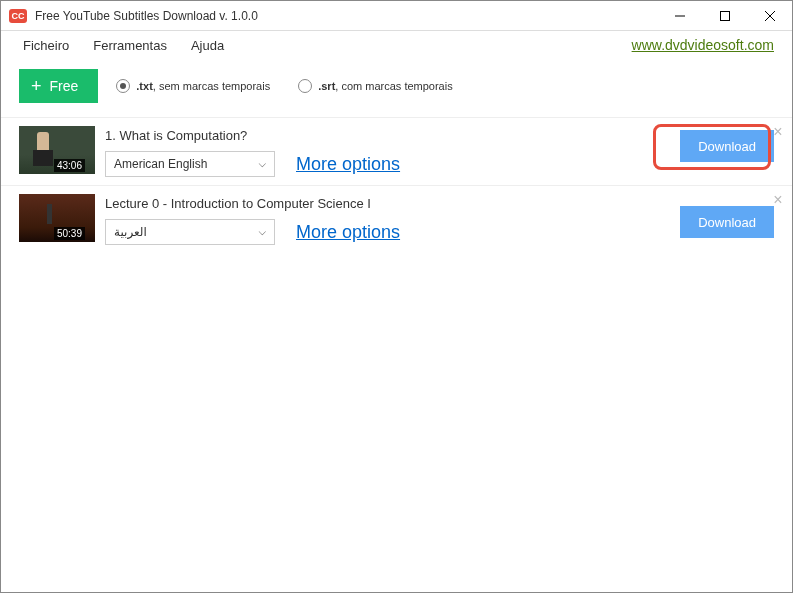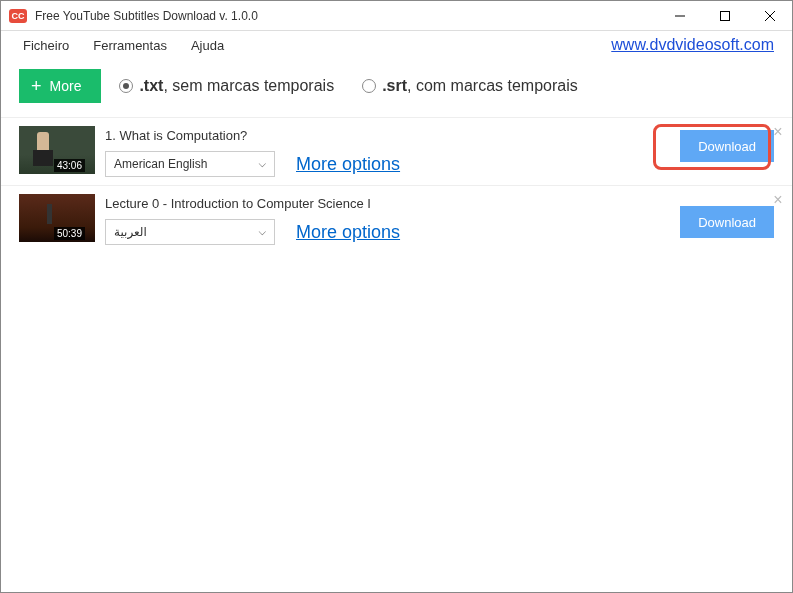--- a/index.html
+++ b/index.html
@@ -6,26 +6,26 @@
 body { font-family: "Segoe UI", Tahoma, sans-serif; font-size: 13px; color: #333; background: #fff; width: 793px; height: 593px; border: 1px solid #888; overflow: hidden; }
 .titlebar { display: flex; align-items: center; height: 30px; padding: 0 0 0 8px; border-bottom: 1px solid #ddd; }
 .app-icon { width: 18px; height: 14px; background: #e74c3c; border-radius: 3px; color: #fff; font-size: 9px; font-weight: bold; display: flex; align-items: center; justify-content: center; margin-right: 8px; }
 .title-text { font-size: 12px; color: #333; flex: 1; }
 .win-controls { display: flex; }
 .win-btn { width: 45px; height: 30px; display: flex; align-items: center; justify-content: center; cursor: pointer; }
 .win-btn svg { width: 10px; height: 10px; }
 .menubar { display: flex; align-items: center; height: 28px; padding: 0 10px; }
 .menu-item { padding: 0 12px; font-size: 13px; cursor: pointer; }
 .menu-spacer { flex: 1; }
-.link-site { color: #1d4ed8; text-decoration: underline; font-size: 16px; padding-right: 8px; cursor: pointer; }
+.link-site { color: #4d7c0f; text-decoration: underline; font-size: 14px; padding-right: 8px; cursor: pointer; }
 .toolbar { display: flex; align-items: center; padding: 10px 18px 14px 18px; gap: 18px; }
 .paste-btn { background: #1abc6b; color: #fff; border: none; height: 34px; padding: 0 20px 0 12px; display: flex; align-items: center; gap: 8px; font-size: 14px; cursor: pointer; }
 .paste-btn .plus { font-size: 18px; font-weight: 300; line-height: 1; }
 .radio-group { display: flex; align-items: center; gap: 28px; }
-.radio-opt { display: flex; align-items: center; gap: 6px; font-size: 16px; cursor: pointer; }
+.radio-opt { display: flex; align-items: center; gap: 6px; font-size: 11px; cursor: pointer; }
 .radio-circle { width: 14px; height: 14px; border: 1.5px solid #888; border-radius: 50%; display: flex; align-items: center; justify-content: center; }
 .radio-circle.checked::after { content: ""; width: 6px; height: 6px; background: #555; border-radius: 50%; }
 .radio-opt b { font-weight: bold; }
 .item-row { display: flex; align-items: flex-start; padding: 8px 18px; border-top: 1px solid #eee; position: relative; }
 .thumb { width: 76px; height: 48px; background: #2a2a2a; position: relative; margin-right: 10px; flex-shrink: 0; }
 .thumb .duration { position: absolute; bottom: 2px; right: 10px; background: rgba(0,0,0,0.8); color: #fff; font-size: 10px; padding: 1px 3px; }
 .thumb.t1 { background: linear-gradient(to bottom, #3a4a3a 0%, #3a4a3a 60%, #2a3a2a 100%); }
 .thumb.t1::before { content:""; position:absolute; left:18px; top:6px; width:12px; height:22px; background:#d4b896; border-radius:3px 3px 0 0; }
 .thumb.t1::after { content:""; position:absolute; left:14px; top:24px; width:20px; height:16px; background:#222; }
 .thumb.t2 { background: linear-gradient(to bottom, #5a2a1a 0%, #3a1a0a 70%, #1a0a05 100%); }
@@ -72,21 +72,21 @@
   <div class="menu-item">Ficheiro</div>
   <div class="menu-item">Ferramentas</div>
   <div class="menu-item">Ajuda</div>
   <div class="menu-spacer"></div>
   <a class="link-site">www.dvdvideosoft.com</a>
 </div>
 
 <div class="toolbar">
   <button class="paste-btn">
     <span class="plus">+</span>
-    <span>More</span>
+    <span>Free</span>
   </button>
   <div class="radio-group">
     <label class="radio-opt">
       <span class="radio-circle checked"></span>
       <span><b>.txt</b><span>, sem marcas temporais</span></span>
     </label>
     <label class="radio-opt">
       <span class="radio-circle"></span>
       <span><b>.srt</b><span>, com marcas temporais</span></span>
     </label>

